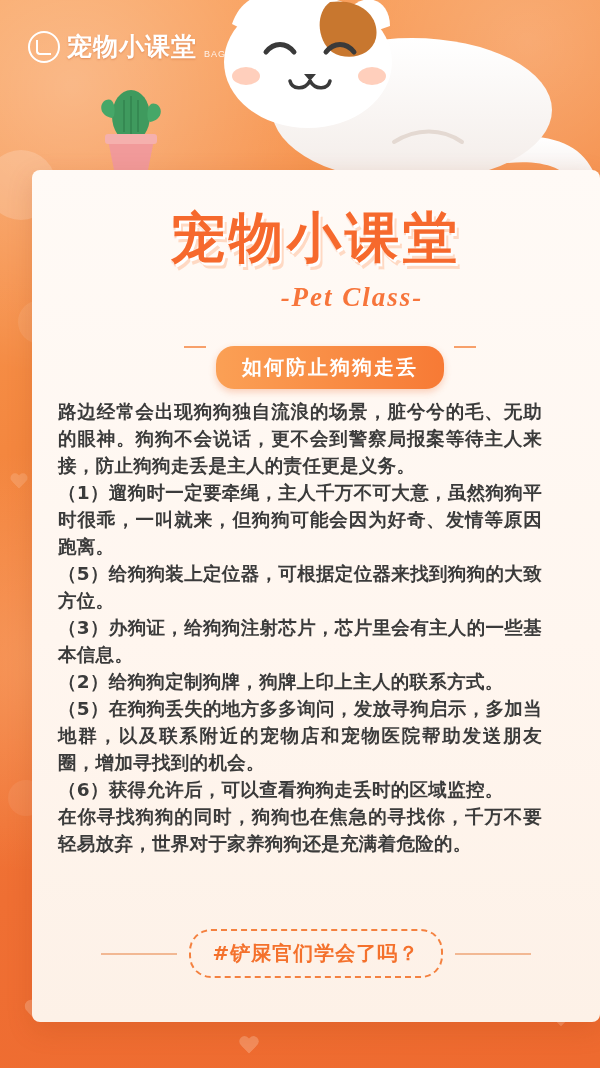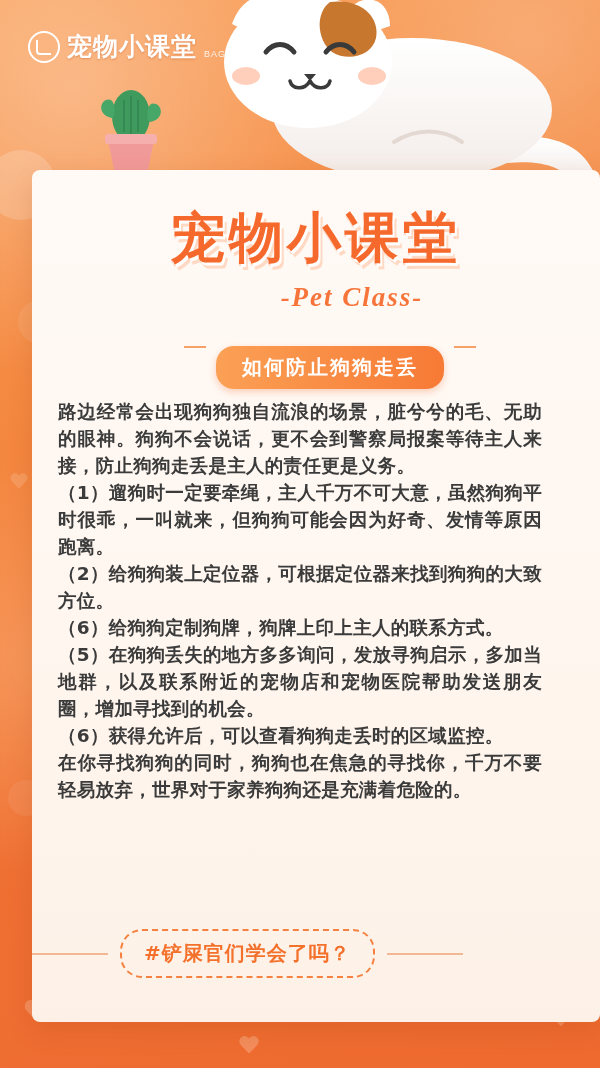--- a/index.html
+++ b/index.html
@@ -201,21 +201,21 @@
     margin: 0;
     text-align: justify;
   }
 
   .footer-wrap {
     position: absolute;
     bottom: 44px;
     left: 0;
     width: 100%;
     display: flex;
-    justify-content: flex-start;
+    justify-content: center;
     align-items: center;
     gap: 12px;
   }
   .foot-line {
     width: 76px;
     height: 2px;
     background: #f2b893;
   }
   .hashtag {
     border: 2px dashed #f4813f;
@@ -303,22 +303,23 @@
 
     <div class="subtitle-wrap">
       <span class="sub-line"></span>
       <span class="subtitle">如何防止狗狗走丢</span>
       <span class="sub-line"></span>
     </div>
 
     <div class="body-text">
       <p>路边经常会出现狗狗独自流浪的场景，脏兮兮的毛、无助的眼神。狗狗不会说话，更不会到警察局报案等待主人来接，防止狗狗走丢是主人的责任更是义务。</p>
       <p>（1）遛狗时一定要牵绳，主人千万不可大意，虽然狗狗平时很乖，一叫就来，但狗狗可能会因为好奇、发情等原因跑离。</p>
-      <p>（2）给狗狗装上定位器，可根据定位器来找到狗狗的大致方位。</p>
-      <p>（6）给狗狗定制狗牌，狗牌上印上主人的联系方式。</p>
+      <p>（5）给狗狗装上定位器，可根据定位器来找到狗狗的大致方位。</p>
+      <p>（3）办狗证，给狗狗注射芯片，芯片里会有主人的一些基本信息。</p>
+      <p>（2）给狗狗定制狗牌，狗牌上印上主人的联系方式。</p>
       <p>（5）在狗狗丢失的地方多多询问，发放寻狗启示，多加当地群，以及联系附近的宠物店和宠物医院帮助发送朋友圈，增加寻找到的机会。</p>
       <p>（6）获得允许后，可以查看狗狗走丢时的区域监控。</p>
       <p>在你寻找狗狗的同时，狗狗也在焦急的寻找你，千万不要轻易放弃，世界对于家养狗狗还是充满着危险的。</p>
     </div>
 
     <div class="footer-wrap">
       <span class="foot-line"></span>
       <span class="hashtag">#铲屎官们学会了吗？</span>
       <span class="foot-line"></span>
     </div>

